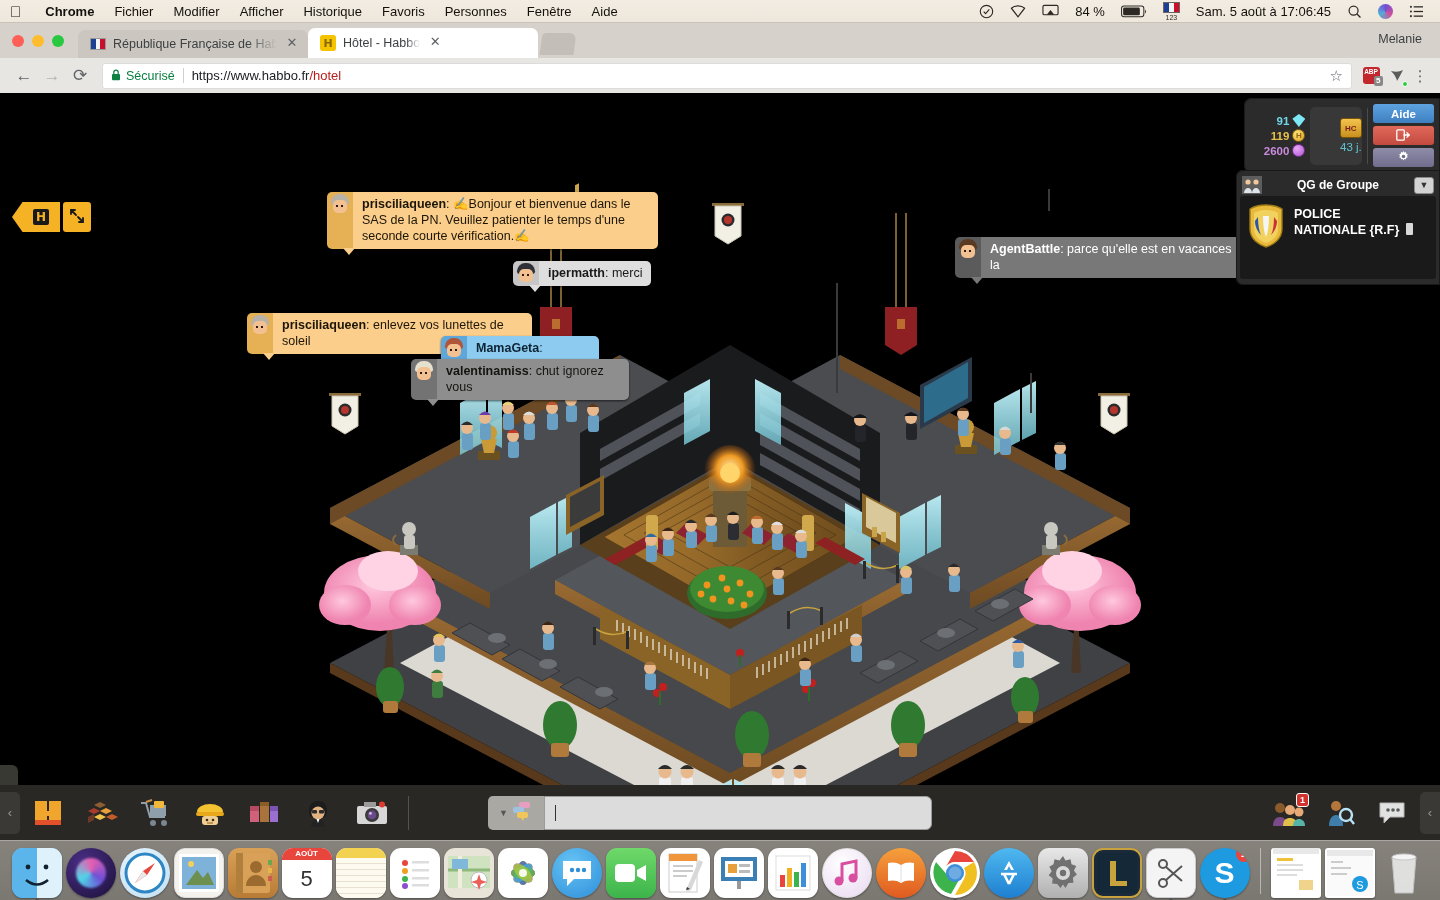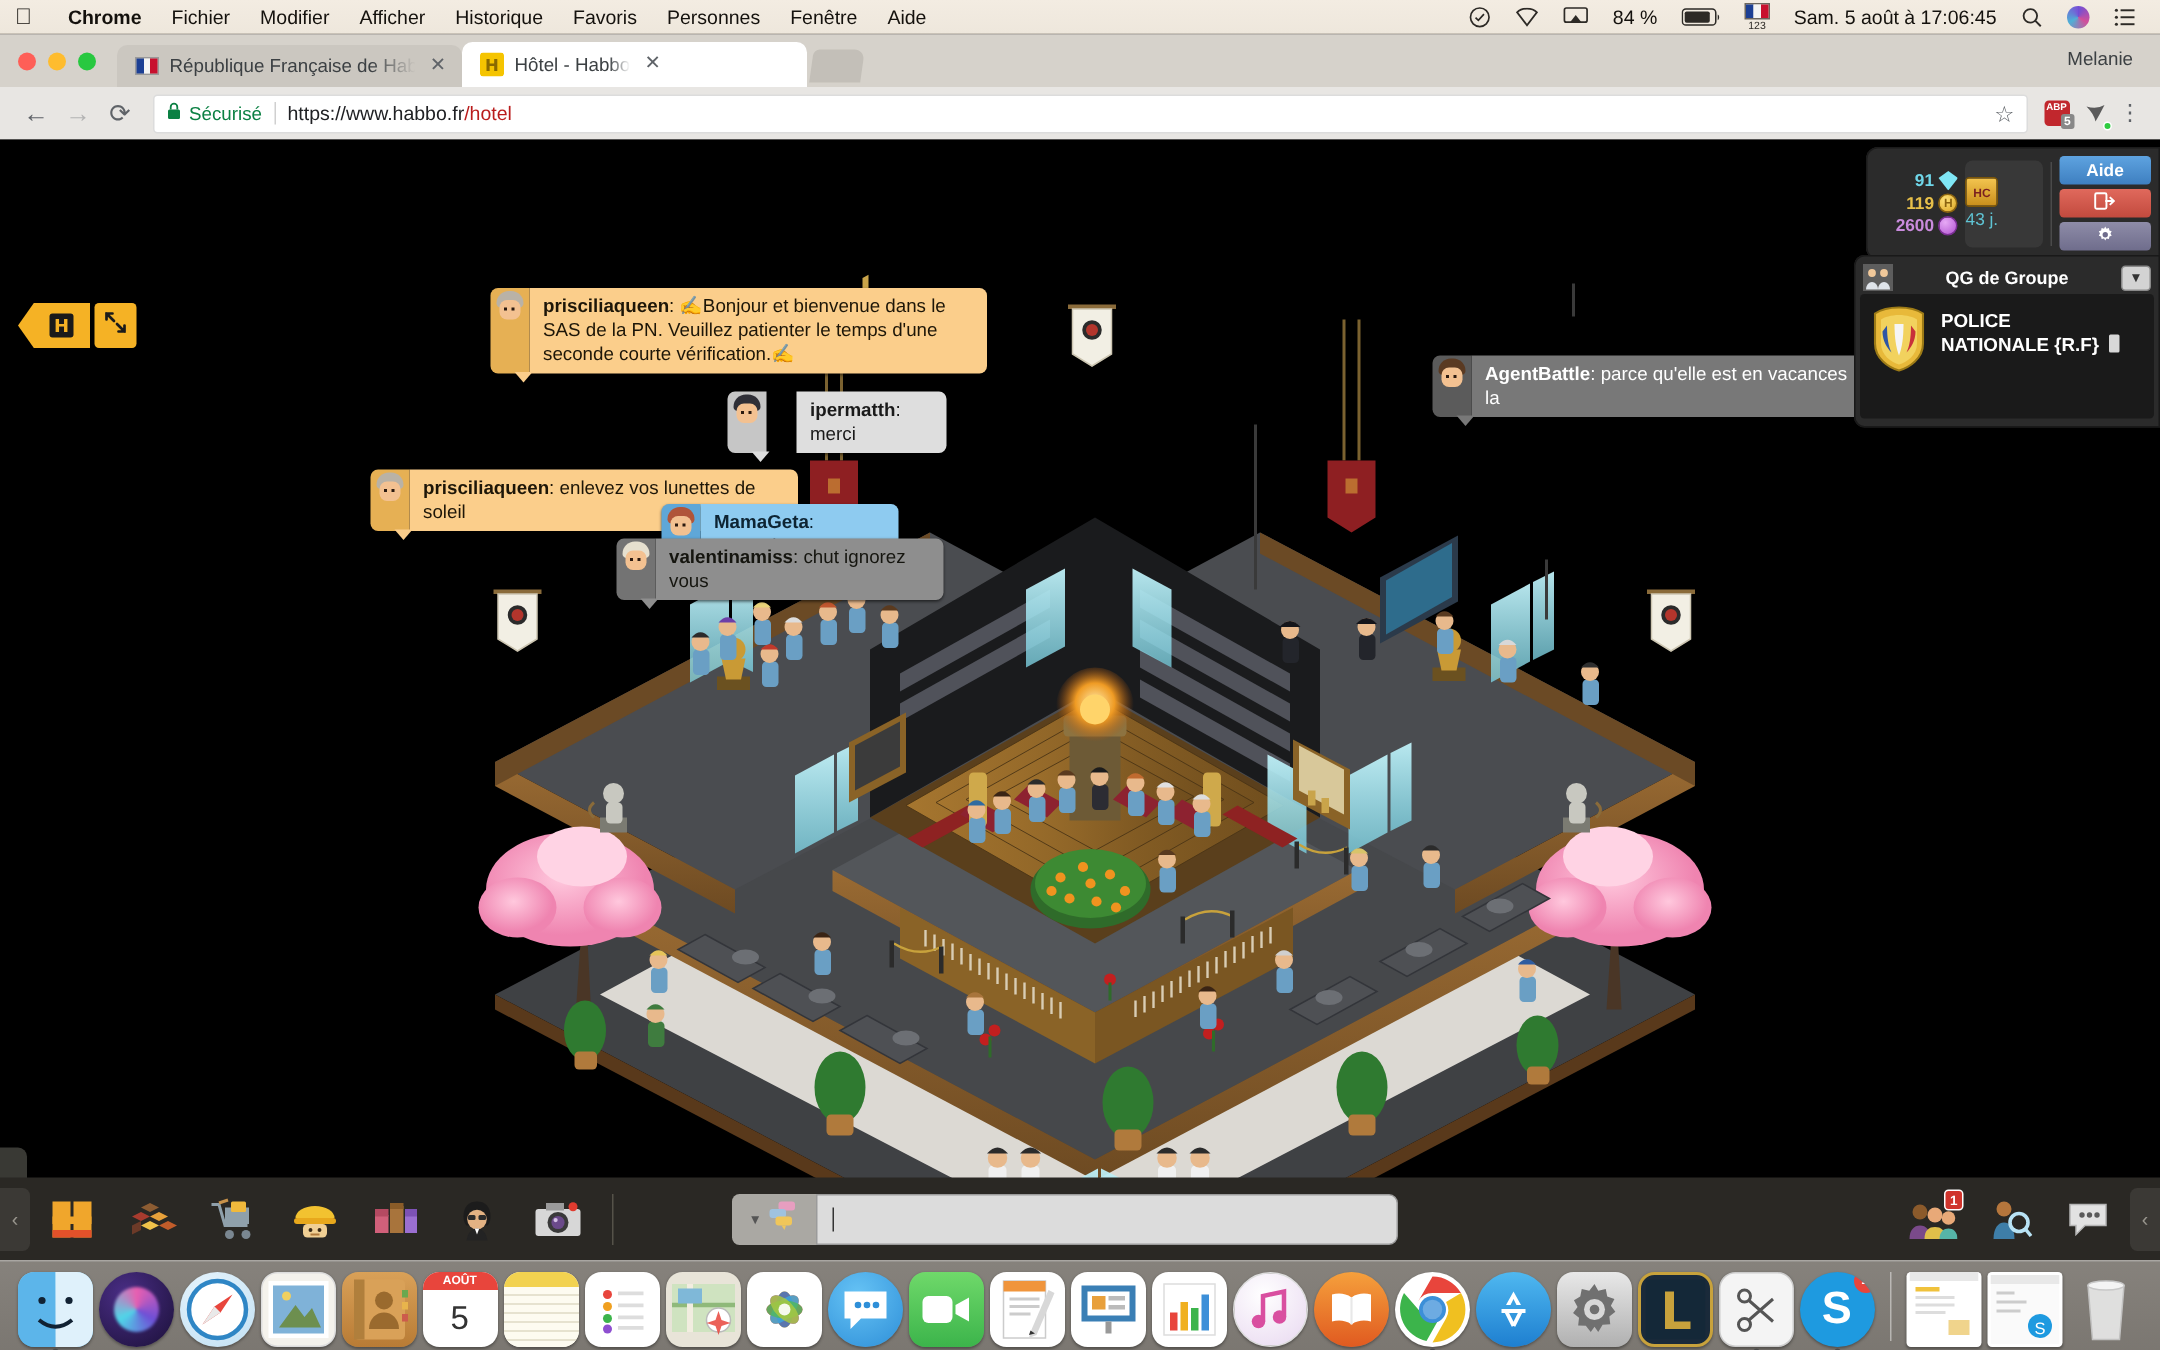--- a/index.html
+++ b/index.html
@@ -141,21 +141,21 @@
   #currency .coin { width: 13px; height: 13px; border-radius: 50%; display:block; }
   .c-diamond { color: #6fd6e8; }
   .c-credit { color: #e8c04a; }
   .c-duck { color: #c98bdd; }
   .coin-diamond { background: #7fe6f5; clip-path: polygon(50% 0,100% 36%,50% 100%,0 36%); border-radius:0 !important; }
   .coin-credit { background: radial-gradient(circle at 35% 30%, #ffe27a, #d9a321); border: 1px solid #8b6410;
     font-size: 8px; color:#8b6410; text-align:center; line-height:11px; font-weight:bold; }
   .coin-duck { background: radial-gradient(circle at 35% 30%, #e6a9f5, #b154d1); border: 1px solid #7b2f95; }
 
   #hc-box { width: 52px; height: 58px; background: #383838; border-radius: 5px;
-    display: flex; flex-direction: column; align-items: flex-start; justify-content: center; gap: 3px; }
+    display: flex; flex-direction: column; align-items: flex-end; justify-content: center; gap: 3px; }
   #hc-box .hcbadge { width: 22px; height: 20px; background: linear-gradient(#f3c44f,#c98f1c);
     border: 1px solid #7a5508; border-radius: 3px; color: #7a1f1f; font-size: 8px; font-weight: bold;
     display: flex; align-items: center; justify-content: center; }
   #hc-box .days { font-size: 11.5px; color: #5fc4d4; font-weight: normal; }
   #hud .divider { width: 1px; height: 56px; background: #4a4a4a; }
   #hud-buttons { display: flex; flex-direction: column; gap: 3px; width: 62px; }
   #hud-buttons .hb { height: 19px; border-radius: 3px; display: flex; align-items: center; justify-content: center;
     font-size: 11.5px; color: #fff; font-weight: bold; }
   .hb-help { background: linear-gradient(#5ea3e0,#3e7fc0); }
   .hb-exit { background: linear-gradient(#e0695c,#c24a3e); }
@@ -899,21 +899,21 @@
         <span class="head">
           <span class="hair" style="background:#b9b2a6;"></span>
             <span class="face"></span>
           <span class="eye l"></span>
             <span class="eye r"></span>
         </span>
       </span>
       <span class="body"><b>prisciliaqueen</b>: <span>✍Bonjour et bienvenue dans le SAS de la PN. Veuillez patienter le temps d'une seconde courte vérification.✍</span></span>
     </div>
 
-    <div class="bubble b-gray" style="left:485px; top:168px; width:146px;gap:20px;">
+    <div class="bubble b-gray" style="left:513px; top:168px; width:146px;">
       <span class="avatar">
         <span class="head">
           <span class="hair" style="background:#2f2f37;"></span>
             <span class="face"></span>
           <span class="eye l"></span>
             <span class="eye r"></span>
         </span>
       </span>
       <span class="body"><b>ipermatth</b>: <span>merci</span></span>
     </div>

